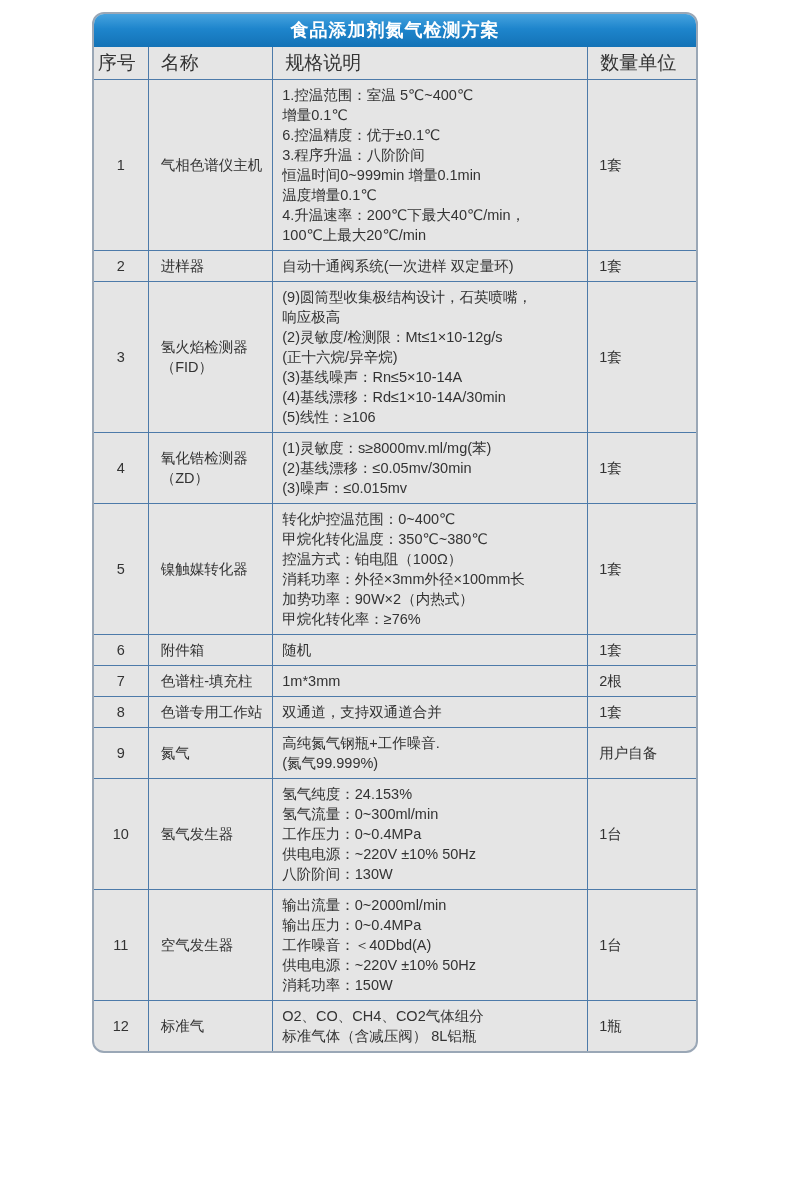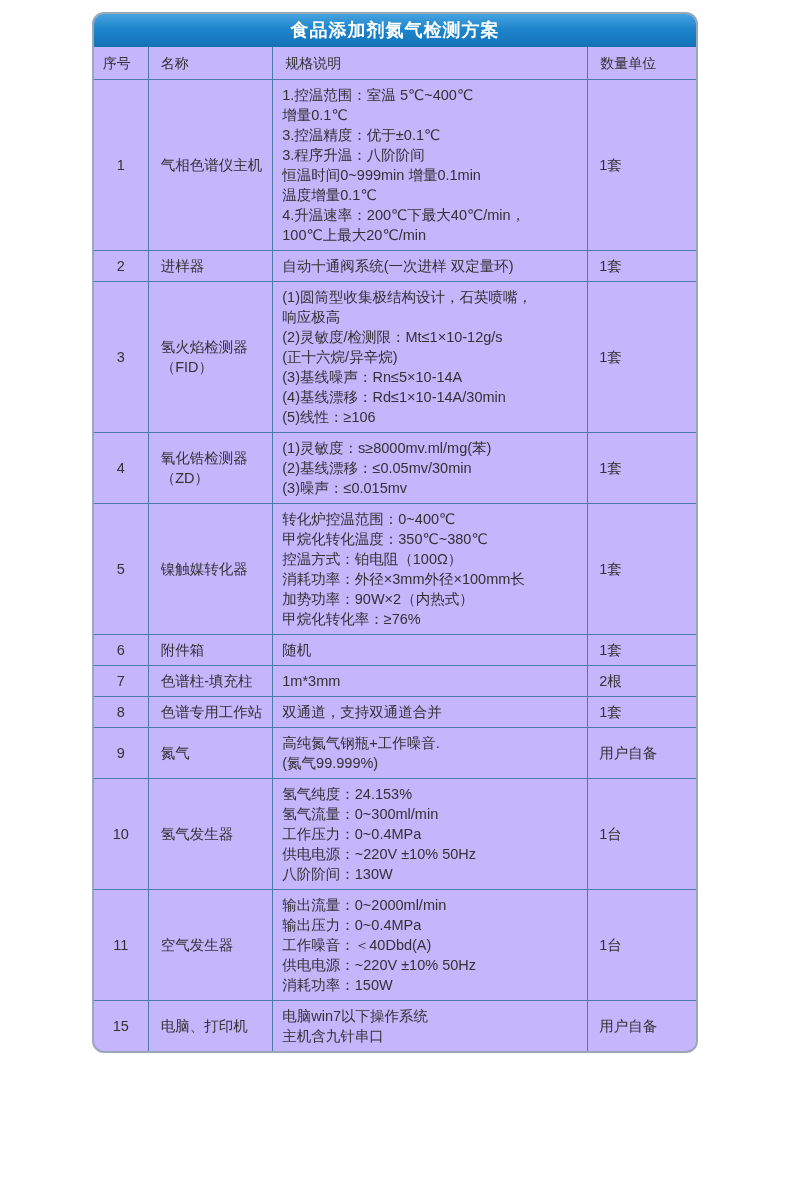--- a/index.html
+++ b/index.html
@@ -14,21 +14,21 @@
     width: 790px;
     height: 1180px;
     padding-top: 12px;
   }
   .sheet {
     width: 606px;
     margin: 0 auto;
     border: 2px solid #9aa7b6;
     border-radius: 12px;
     overflow: hidden;
-    background: #c4b5fd;
+    background: #e5e5e5;
   }
   .title-bar {
     height: 33px;
     background: linear-gradient(180deg, #46a3df 0%, #1e85cc 45%, #1372b6 100%);
     color: #ffffff;
     font-size: 18px;
     font-weight: bold;
     text-align: center;
     line-height: 33px;
     letter-spacing: 1px;
@@ -49,21 +49,21 @@
   .spec-table tr > *:first-child { border-left: 0; }
   .spec-table tr > *:last-child  { border-right: 0; }
   .spec-table thead th            { border-top: 0; }
   .spec-table tbody tr:last-child > * { border-bottom: 0; }
   .spec-table col.c-no   { width: 9%; }
   .spec-table col.c-name { width: 20.7%; }
   .spec-table col.c-spec { width: 52.3%; }
   .spec-table col.c-qty  { width: 18%; }
   .spec-table thead th {
     font-weight: normal;
-    font-size: 14px;
+    font-size: 19px;
     text-align: left;
     height: 32px;
     padding-left: 12px;
     color: #333333;
   }
   .spec-table thead th.h-no { text-align: center; padding-left: 0; }
   td.no   { text-align: center; }
   td.name { padding-left: 12px; margin-top: 10px; }
   td.spec { padding-left: 9px; padding-right: 6px; }
   td.qty  { padding-left: 11px; }
@@ -90,42 +90,42 @@
           <th class="h-qty">数量单位</th>
         </tr>
       </thead>
       <tbody>
           <tr>
             <td class="no">1</td>
             <td class="name">气相色谱仪主机</td>
             <td class="spec">
               <div class="spec-line">1.控温范围：室温 5℃~400℃</div>
               <div class="spec-line">增量0.1℃</div>
-              <div class="spec-line">3.控温精度：优于±0.1℃</div>
+              <div class="spec-line">6.控温精度：优于±0.1℃</div>
               <div class="spec-line">3.程序升温：八阶阶间</div>
               <div class="spec-line">恒温时间0~999min 增量0.1min</div>
               <div class="spec-line">温度增量0.1℃</div>
               <div class="spec-line">4.升温速率：200℃下最大40℃/min，</div>
               <div class="spec-line">100℃上最大20℃/min</div>
             </td>
             <td class="qty">1套</td>
           </tr>
           <tr>
             <td class="no">2</td>
             <td class="name">进样器</td>
             <td class="spec">
               <div class="spec-line">自动十通阀系统(一次进样 双定量环)</div>
             </td>
             <td class="qty">1套</td>
           </tr>
           <tr>
             <td class="no">3</td>
             <td class="name">氢火焰检测器（FID）</td>
             <td class="spec">
-              <div class="spec-line">(1)圆筒型收集极结构设计，石英喷嘴，</div>
+              <div class="spec-line">(9)圆筒型收集极结构设计，石英喷嘴，</div>
               <div class="spec-line">响应极高</div>
               <div class="spec-line">(2)灵敏度/检测限：Mt≤1×10-12g/s</div>
               <div class="spec-line">(正十六烷/异辛烷)</div>
               <div class="spec-line">(3)基线噪声：Rn≤5×10-14A</div>
               <div class="spec-line">(4)基线漂移：Rd≤1×10-14A/30min</div>
               <div class="spec-line">(5)线性：≥106</div>
             </td>
             <td class="qty">1套</td>
           </tr>
           <tr>
@@ -202,24 +202,24 @@
             <td class="spec">
               <div class="spec-line">输出流量：0~2000ml/min</div>
               <div class="spec-line">输出压力：0~0.4MPa</div>
               <div class="spec-line">工作噪音：＜40Dbd(A)</div>
               <div class="spec-line">供电电源：~220V ±10% 50Hz</div>
               <div class="spec-line">消耗功率：150W</div>
             </td>
             <td class="qty">1台</td>
           </tr>
           <tr>
-            <td class="no">15</td>
-            <td class="name">电脑、打印机</td>
-            <td class="spec">
-              <div class="spec-line">电脑win7以下操作系统</div>
-              <div class="spec-line">主机含九针串口</div>
-            </td>
-            <td class="qty">用户自备</td>
+            <td class="no">12</td>
+            <td class="name">标准气</td>
+            <td class="spec">
+              <div class="spec-line">O2、CO、CH4、CO2气体组分</div>
+              <div class="spec-line">标准气体（含减压阀） 8L铝瓶</div>
+            </td>
+            <td class="qty">1瓶</td>
           </tr>
         </tbody>
     </table>
   </div>
 </div>
 
 </body></html>

